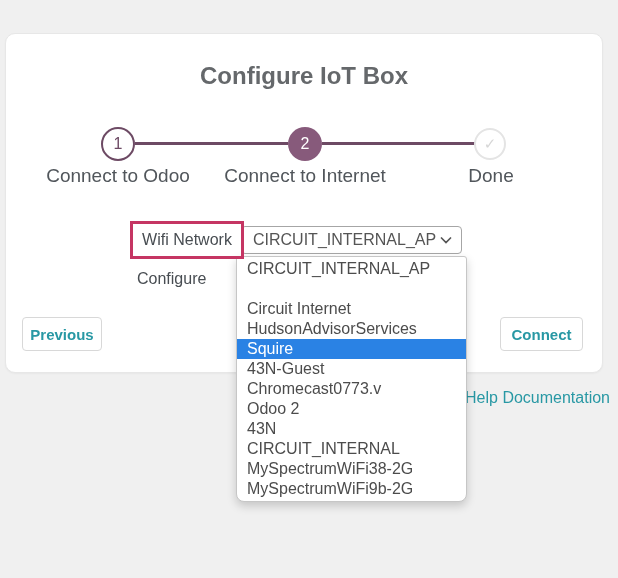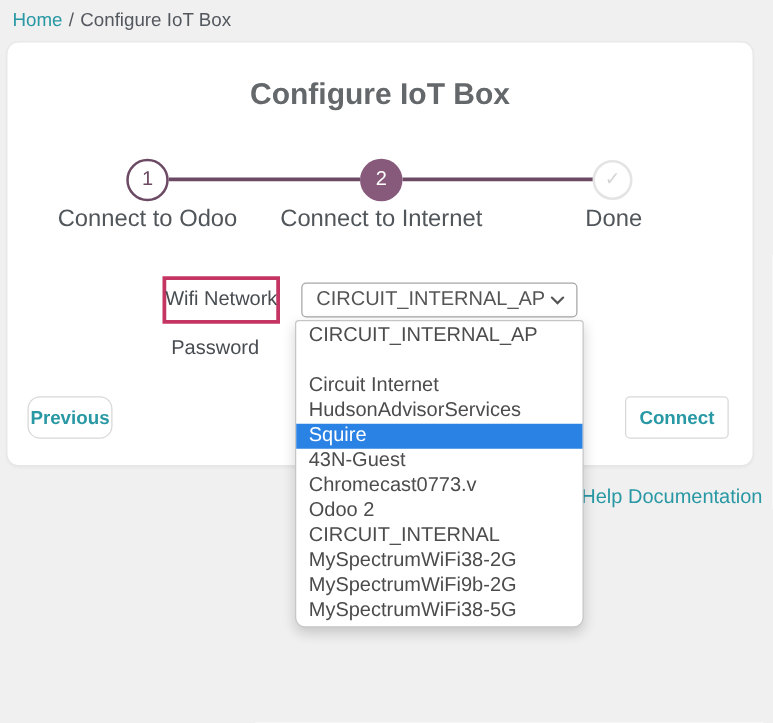--- a/index.html
+++ b/index.html
@@ -36,21 +36,21 @@
     text-align:center; font-size:16px;
   }
   .c1 { left:95px;  background:#fff; border:2px solid #6d4a64; color:#6d4a64; line-height:29px; }
   .c2 { left:282px; background:#875a7b; color:#ffffff; line-height:34px; }
   .c3 { left:468px; top:94px; width:32px; height:32px; background:#fff; border:2px solid #e4e4e4; color:#d6d6d6; line-height:27px; font-size:15px; }
   .step-label { position:absolute; top:131px; width:200px; text-align:center; font-size:19px; color:#51565b; white-space:nowrap; }
   .sl1 { left:12px; } .sl2 { left:199px; } .sl3 { left:385px; }
 
   
   .annotation {
-    position:absolute; left:130px; top:221px; width:94px; height:38px;
+    position:absolute; left:130px; top:221px; width:114px; height:38px;
     border:3px solid #c53563; z-index:30;
     display:flex; align-items:center; justify-content:center;
   }
   .field-label { font-size:16px; color:#484d52; white-space:nowrap; }
   .password-label { position:absolute; left:137px; top:270px; }
 
   .wifi-select {
     position:absolute; left:241px; top:226px; width:221px; height:28px;
     background:#fff; border:1px solid #a6a6a6; border-radius:4px;
     display:flex; align-items:center; padding:0 9px 0 11px; z-index:5; cursor:pointer;
@@ -69,78 +69,75 @@
   }
   .opt.highlighted { background:#2a82e4; color:#ffffff; }
 
   
   .btn {
     position:absolute; top:317px; height:34px;
     background:#fff; border:1px solid #d8d8d8; border-radius:4px;
     color:#2898a4; font-weight:bold; font-size:15px; font-family:inherit;
     display:flex; align-items:center; justify-content:center; cursor:pointer;
   }
-  .btn-previous { left:22px; width:68px;border-radius:10px; }
+  .btn-previous { left:22px; width:80px; }
   .btn-connect  { left:500px; width:83px; }
 
   
   .footer { position:absolute; top:389px; right:8px; font-size:16px; z-index:4; white-space:nowrap; }
   .footer a { color:#2898a4; text-decoration:none; cursor:pointer; }
   .footer a + a { }
 </style>
 </head>
 <body>
 
 <div class="page">
 
-  <div class="breadcrumb">
-    <a class="home">Home</a><span class="sep">/</span><span>Configure IoT Box</span>
-  </div>
 
   <div class="card">
     <div class="title">Configure IoT Box</div>
 
     <div class="line l1"></div>
     <div class="line l2"></div>
 
     <div class="circle c1">1</div>
     <div class="circle c2">2</div>
     <div class="circle c3">✓</div>
 
     <div class="step-label sl1">Connect to Odoo</div>
     <div class="step-label sl2">Connect to Internet</div>
     <div class="step-label sl3">Done</div>
   </div>
 
   <div class="annotation">
     <span class="field-label">Wifi Network</span>
   </div>
 
-  <span class="field-label password-label" style="position:absolute;">Password</span>
+  <span class="field-label password-label" style="position:absolute;">Configure</span>
 
   <div class="wifi-select">
     <span class="value">CIRCUIT_INTERNAL_AP</span>
     <svg width="12" height="7" viewBox="0 0 12 7">
       <path d="M1.5 1 L6 5.5 L10.5 1" stroke="#555555" stroke-width="1.7" fill="none" stroke-linecap="round"></path>
     </svg>
   </div>
 
   <div class="dropdown">
     <div class="opt">CIRCUIT_INTERNAL_AP</div>
     <div class="opt"></div>
     <div class="opt">Circuit Internet</div>
     <div class="opt">HudsonAdvisorServices</div>
     <div class="opt highlighted">Squire</div>
     <div class="opt">43N-Guest</div>
     <div class="opt">Chromecast0773.v</div>
     <div class="opt">Odoo 2</div>
+    <div class="opt">43N</div>
     <div class="opt">CIRCUIT_INTERNAL</div>
     <div class="opt">MySpectrumWiFi38-2G</div>
     <div class="opt">MySpectrumWiFi9b-2G</div>
-    <div class="opt">MySpectrumWiFi38-5G</div>
   </div>
 
   <button class="btn btn-previous">Previous</button>
   <button class="btn btn-connect">Connect</button>
 
   <div class="footer">
     <a>Help</a>
     <a>Documentation</a>
   </div>
 

